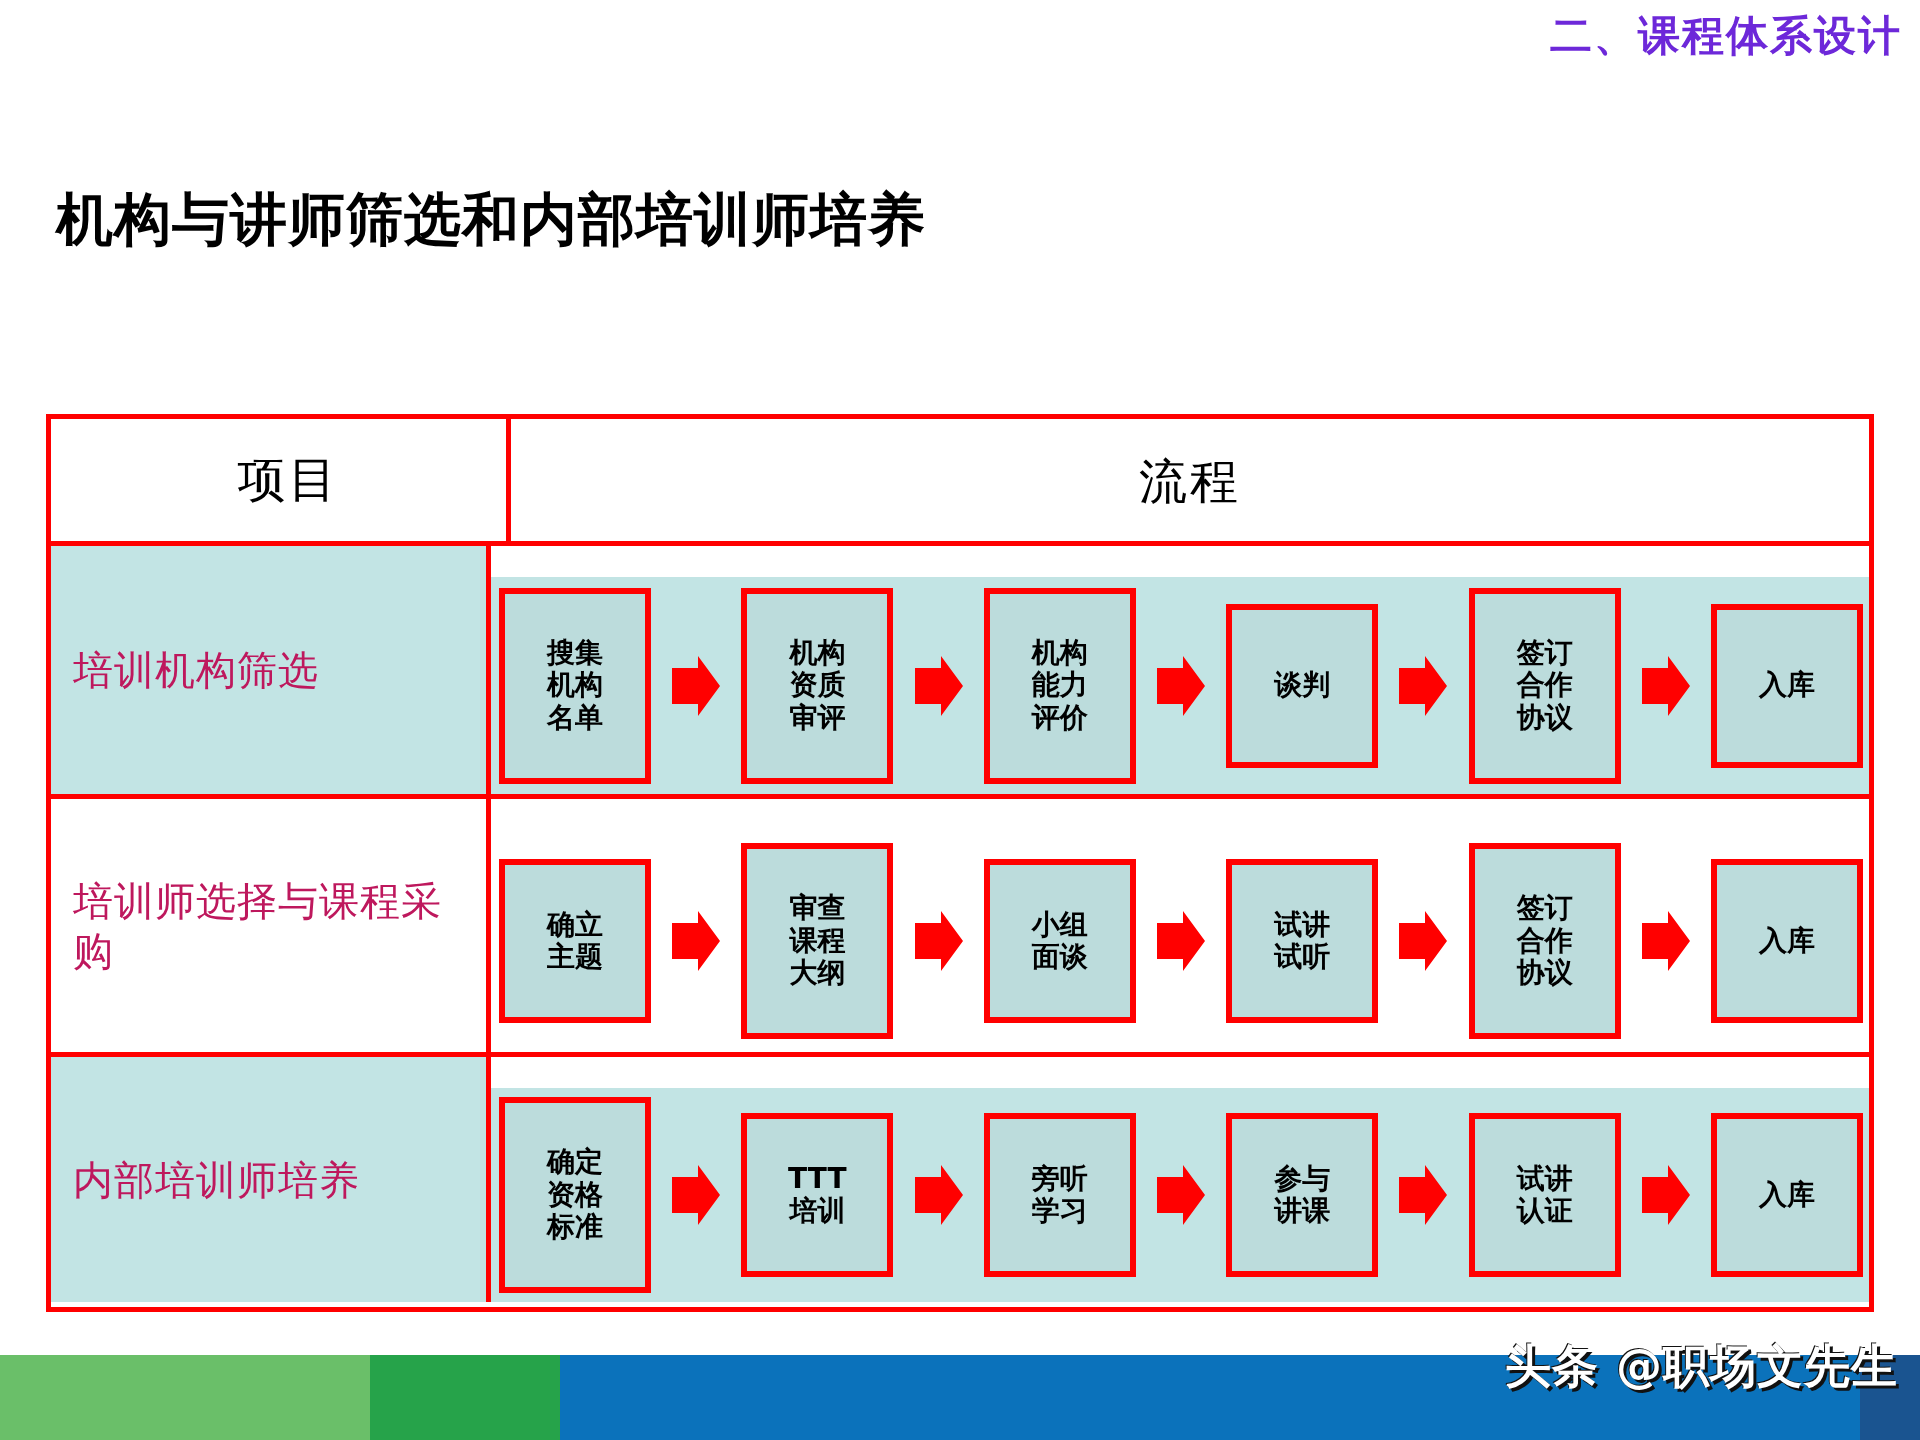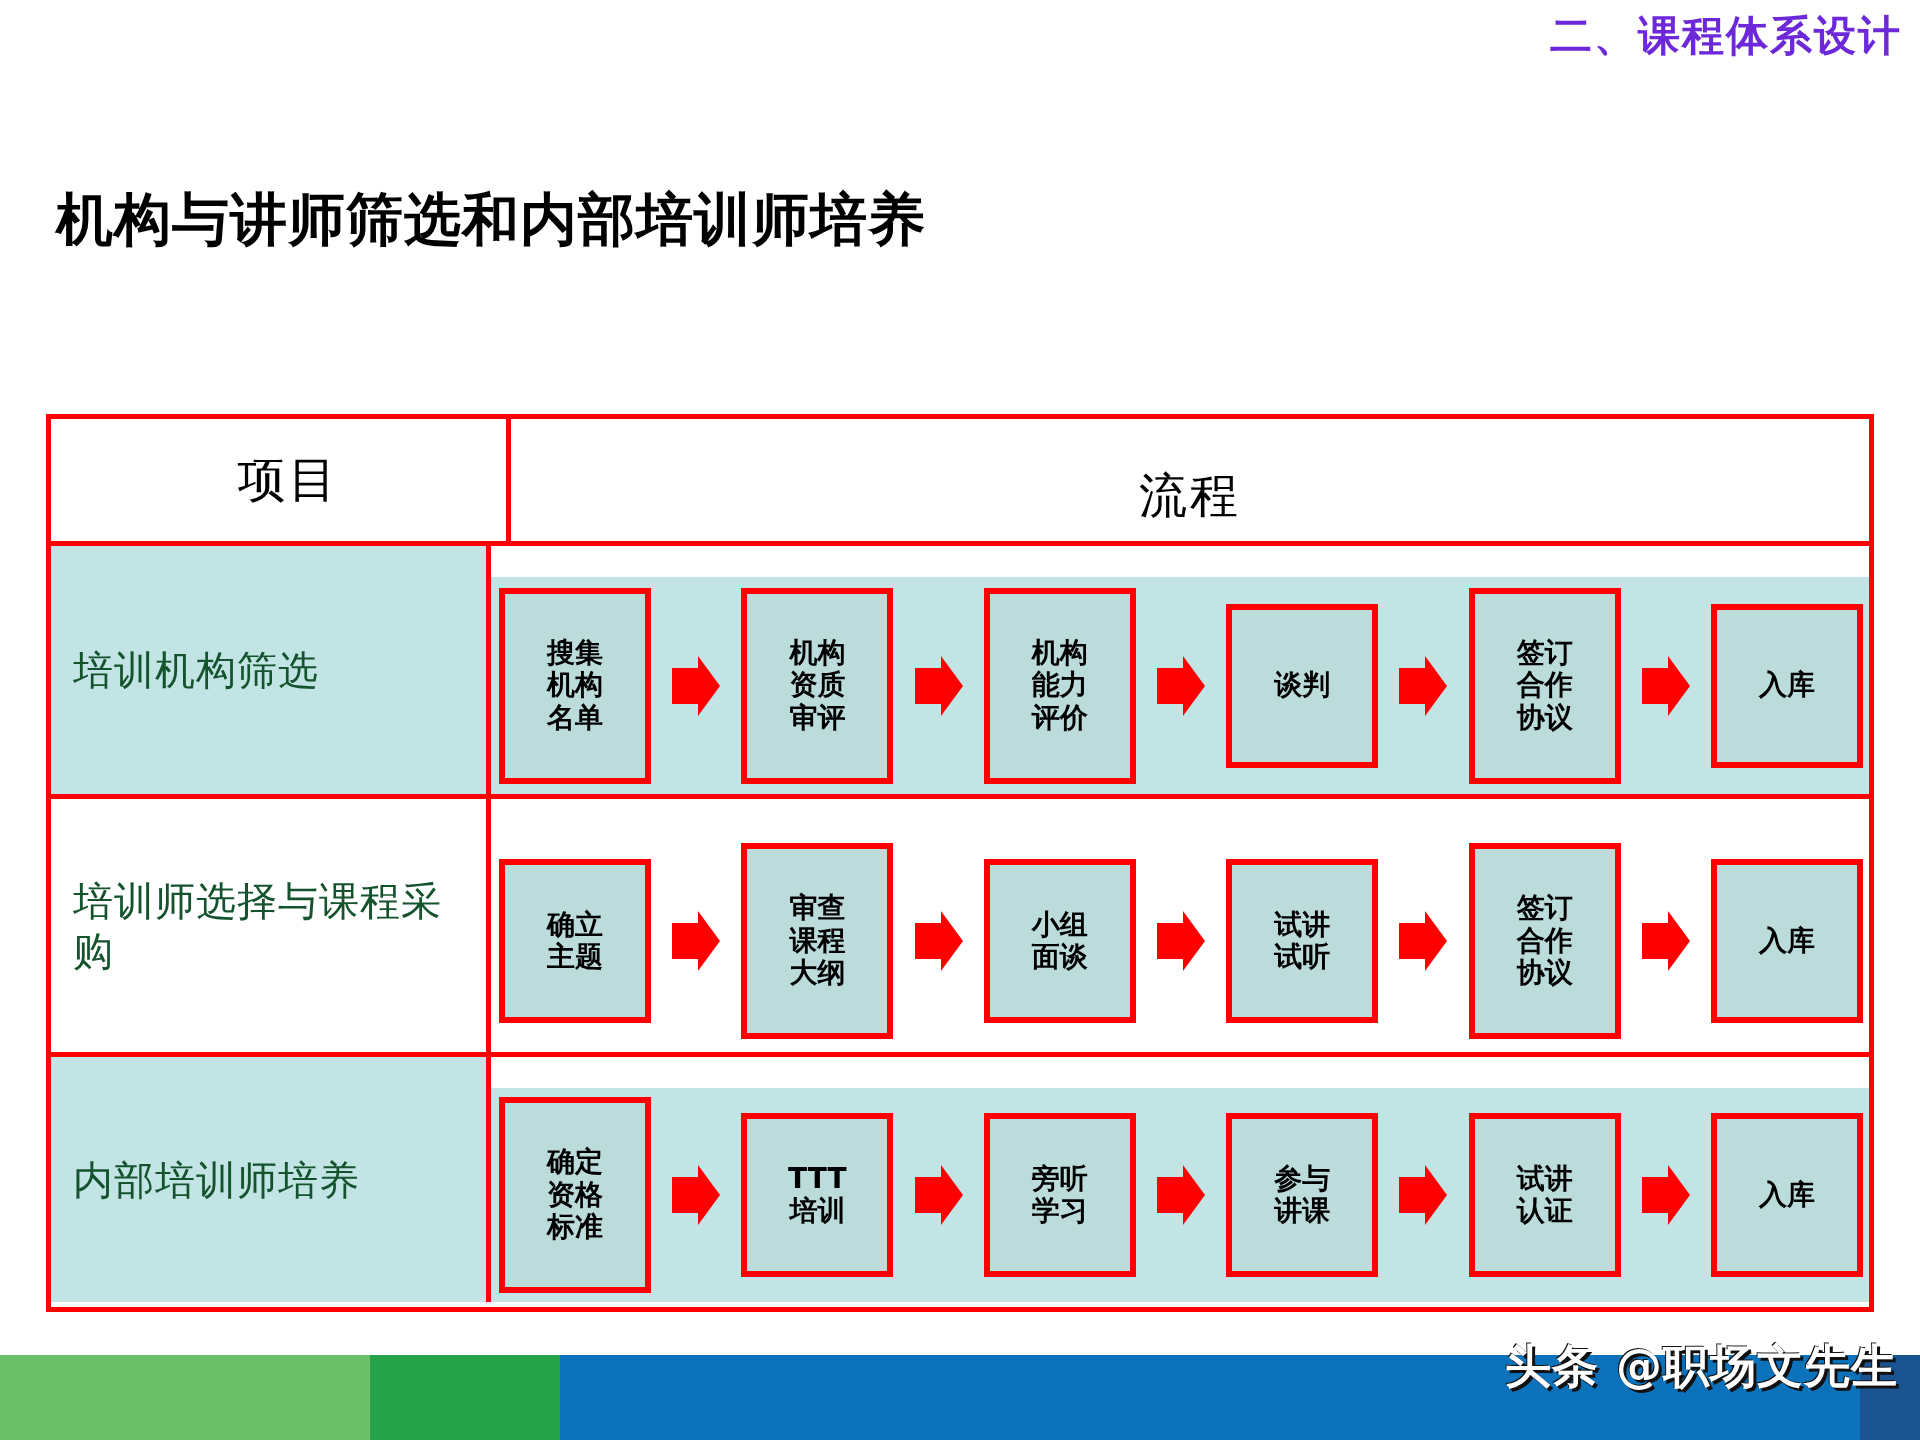--- a/index.html
+++ b/index.html
@@ -79,41 +79,40 @@
     border-right: 5px solid #ff0000;
     display: flex;
     align-items: center;
     position: relative;
   }
   .col-flow {
     flex: 1 1 auto;
     box-sizing: border-box;
     position: relative;
     display: flex;
-    align-items: center;
     margin-top: 31px;
   }
 
   .header-row .col-item,
   .header-row .col-flow { background: #ffffff; justify-content: center; }
 
   .hdr-text {
     font-size: 48px;
     color: #000;
     font-family: "DejaVu Serif", "Liberation Serif", serif;
     letter-spacing: 3px;
   }
 
   .tinted { background: #c2e4e4; }
   .plain  { background: #ffffff; }
 
   .item-label {
     font-size: 40px;
     line-height: 1.25;
-    color: #14532d;
+    color: #be185d;
     font-family: "DejaVu Serif", "Liberation Serif", serif;
     padding-left: 22px;
     padding-right: 10px;
     letter-spacing: 1px;
   }
 
   
   .chain {
     display: flex;
     flex-direction: row;

